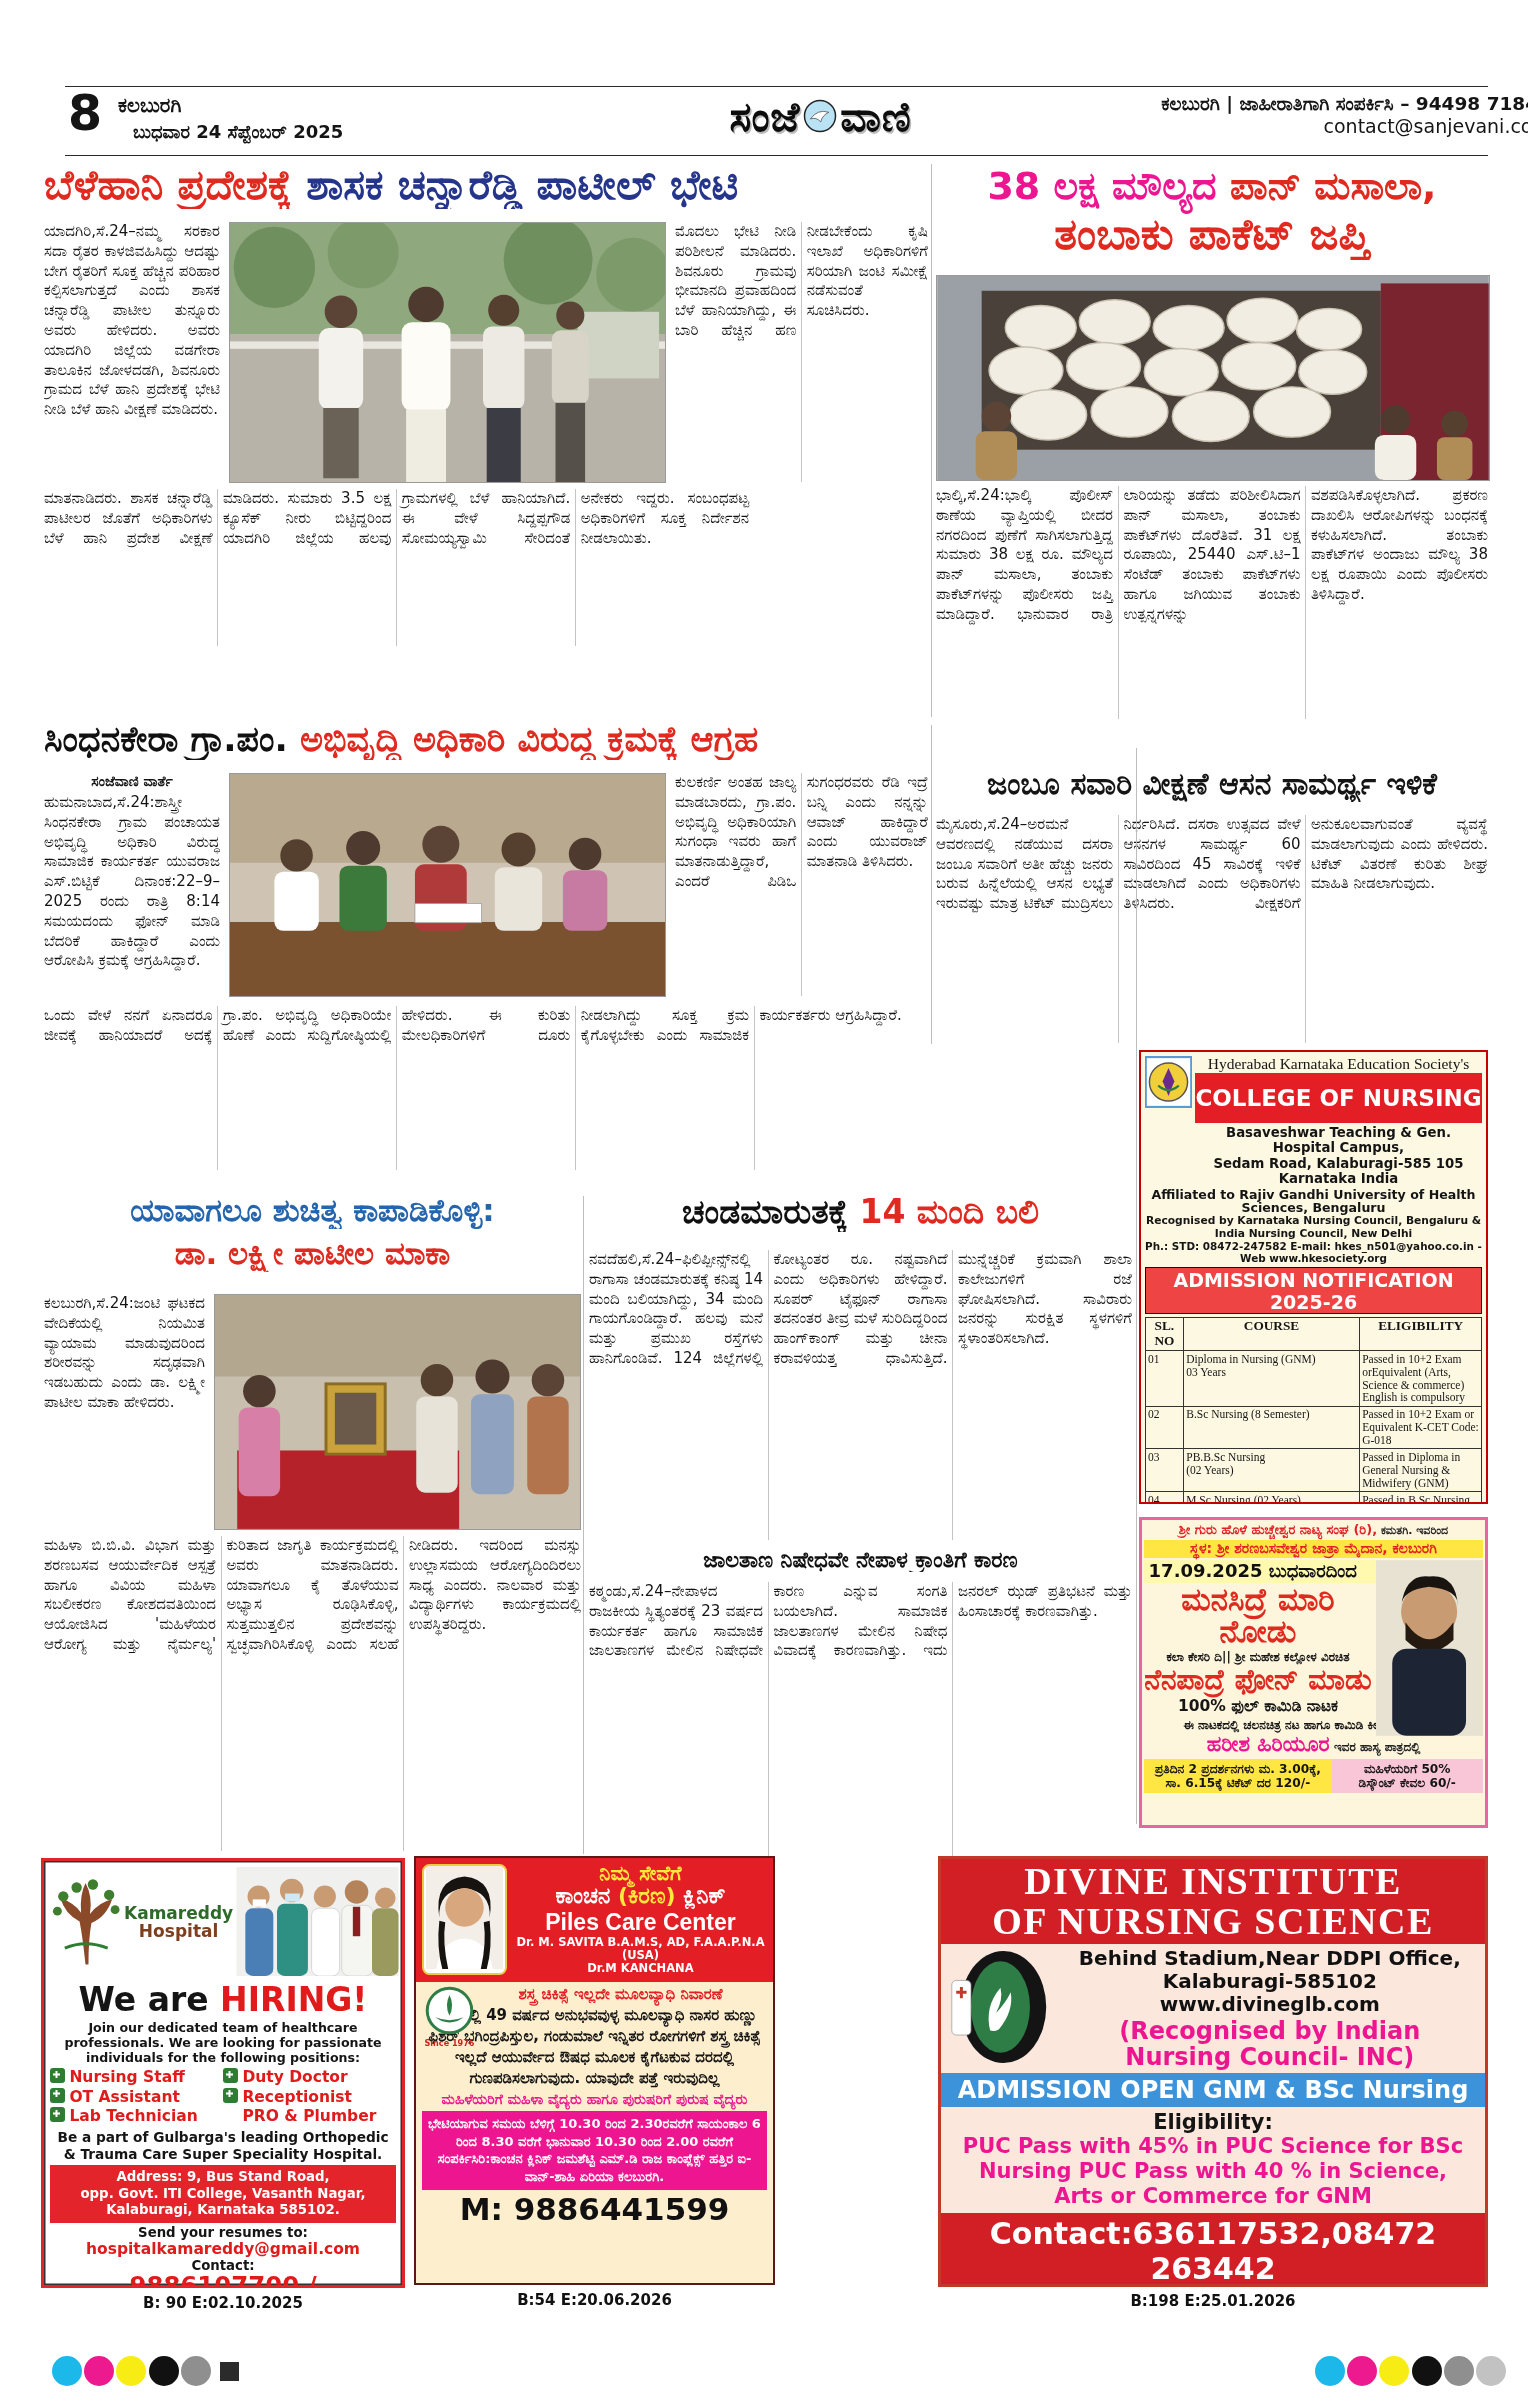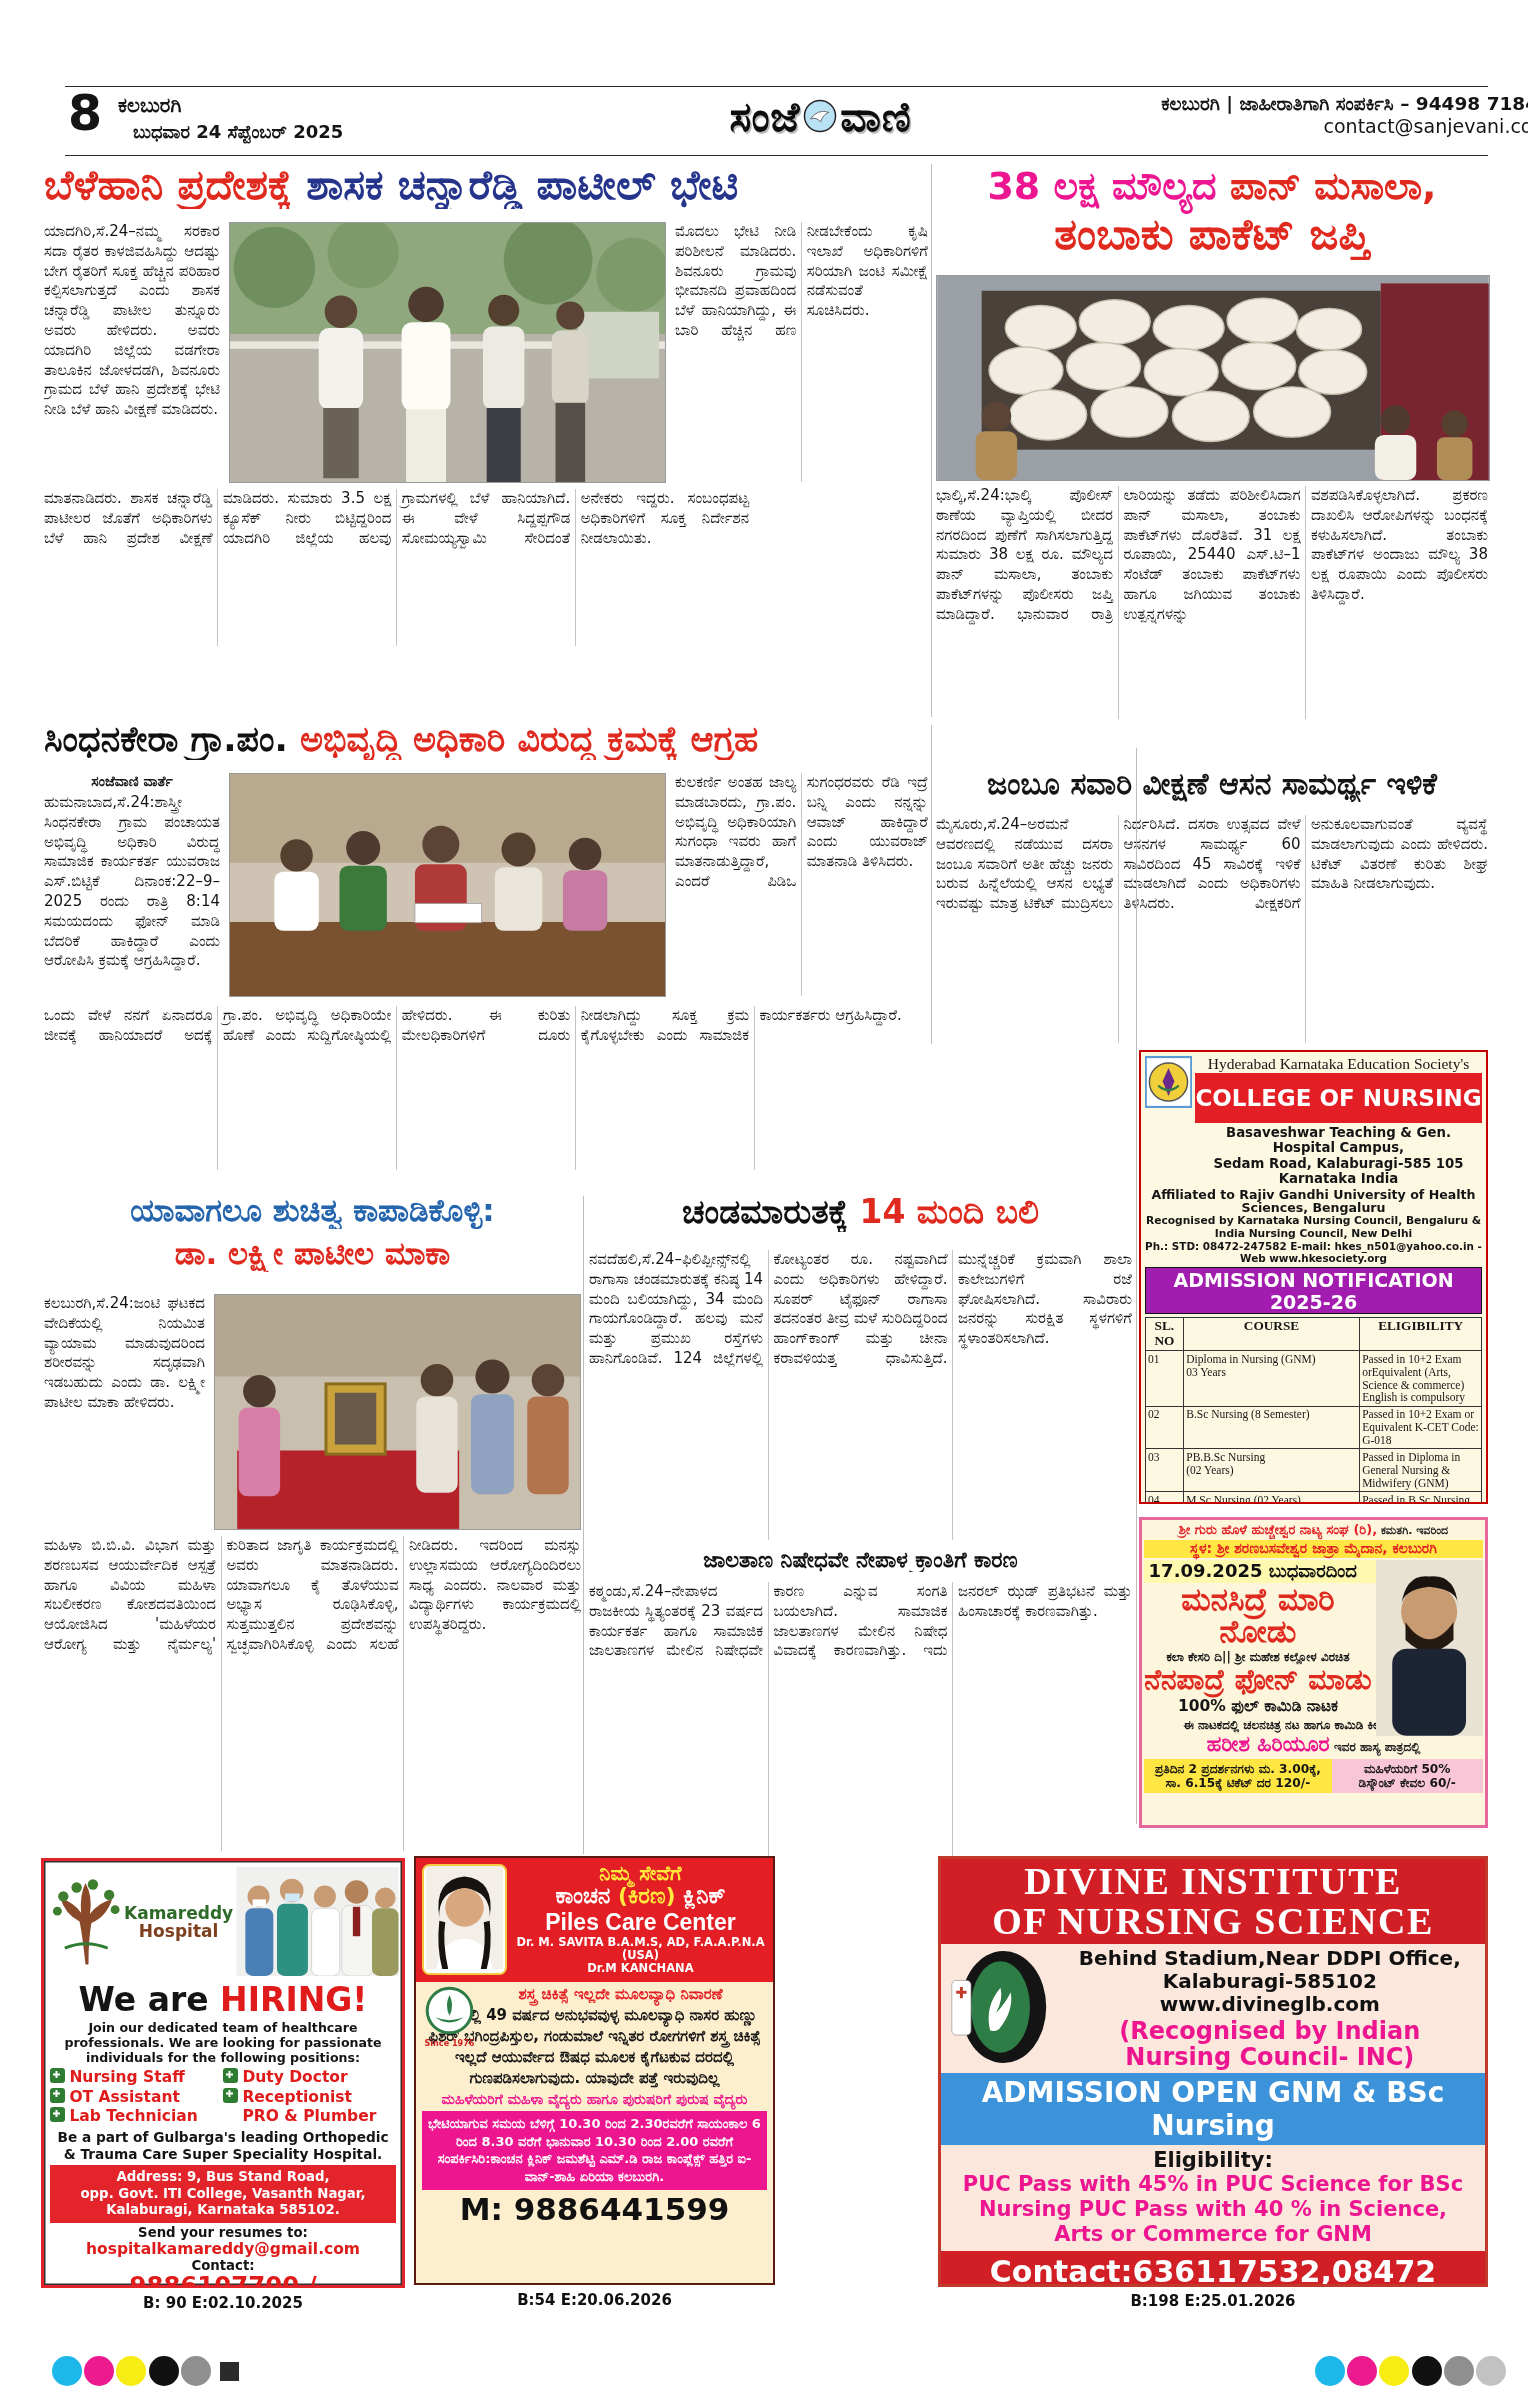--- a/index.html
+++ b/index.html
@@ -30,21 +30,21 @@
   
   .ad-nursing{position:absolute;left:1139px;top:1050px;width:349px;height:454px;background:#fdf8e2;
       border:2.2px solid #c40000;box-sizing:border-box;padding:3.7px;overflow:hidden;text-align:center;}
   .nur-head{display:flex;gap:3px;align-items:flex-start;text-align:center;}
   .nur-society{font-family:"Liberation Serif",serif;font-size:15.5px;line-height:1.05;}
   .nur-redbar{background:#e31e24;color:#fff;font-weight:bold;font-size:23px;margin:1.5px 0;padding:12px 0;}
   .nur-addr{font-size:13.3px;font-weight:bold;line-height:1.15;}
   .nur-affil{font-size:12.6px;font-weight:bold;line-height:1.1;margin-top:1.5px;}
   .nur-recog{font-size:10.7px;font-weight:bold;line-height:1.15;}
   .nur-ph{font-size:10.4px;font-weight:bold;line-height:1.2;}
-  .nur-notif{background:#a21caf;color:#fff;font-weight:bold;font-size:19px;border:1.5px solid #111;
+  .nur-notif{background:#ef4444;color:#fff;font-weight:bold;font-size:19px;border:1.5px solid #111;
       margin:2.2px 0;padding:0.7px 0;}
   .nur-table{width:100%;border-collapse:collapse;font-family:"Liberation Serif",serif;font-size:11.5px;text-align:left;}
   .nur-table td,.nur-table th{border:1.1px solid #333;padding:1.5px 2.2px;vertical-align:top;line-height:1.12;}
   .nur-table th{text-align:center;font-size:13.3px;}
   
   .ad-drama{position:absolute;left:1139px;top:1517px;width:349px;height:311px;background:#fdf5dc;
       border:3px solid #e5679c;box-sizing:border-box;padding:2.2px;overflow:hidden;text-align:center;}
   .dr-org{font-size:13px;font-weight:bold;color:#e31e24;}
   .dr-org .sm{color:#222;font-size:11px;}
   .dr-venue{background:#ffe642;color:#e31e24;font-weight:bold;font-size:14px;margin:1.5px 0;padding:0.7px 0;}
@@ -103,21 +103,21 @@
   .pil-ph{font-size:31px;font-weight:bold;color:#111;margin-top:1.5px;}
   
   .ad-div{position:absolute;left:938px;top:1856px;width:550px;height:431px;background:#fbe7dc;
       border:3px solid #c0392b;box-sizing:border-box;overflow:hidden;text-align:center;}
   .div-head{background:#d21f26;color:#fff;font-family:"Liberation Serif",serif;font-weight:bold;
       font-size:38px;line-height:1.04;letter-spacing:1.5px;padding:3px 0;}
   .div-mid{position:relative;min-height:126px;padding:3px 4.4px 0 118px;}
   .div-logo{position:absolute;left:6px;top:4.4px;}
   .div-addr{font-weight:bold;font-size:20px;line-height:1.15;color:#111;}
   .div-recog{color:#ed1690;font-weight:bold;font-size:24px;line-height:1.1;margin-top:1.5px;}
-  .div-blue{background:#3d93d9;color:#fff;font-weight:bold;font-size:28px;padding:3px 16px;}
+  .div-blue{background:#3d93d9;color:#fff;font-weight:bold;font-size:24px;padding:3px 16px;}
   .div-elig-label{font-weight:bold;font-size:21px;margin-top:3px;}
   .div-elig{color:#ed1690;font-weight:bold;font-size:21px;line-height:1.2;white-space:pre-line;}
   .div-contact{background:#d21f26;color:#fff;font-weight:bold;font-size:30px;padding:3.7px 0;margin-top:3px;}
   
   .regdots{position:absolute;display:flex;align-items:center;gap:2.2px;}
   .dot{width:30px;height:30px;border-radius:50%;}
   .regsq{width:19px;height:19px;background:#2b2b2b;margin-left:7.4px;}
   
   .red{color:#e02a1f;} .blue{color:#26358c;} .mag{color:#ed1690;} .blk{color:#111;}
   .bluehead{color:#2565ae;}

